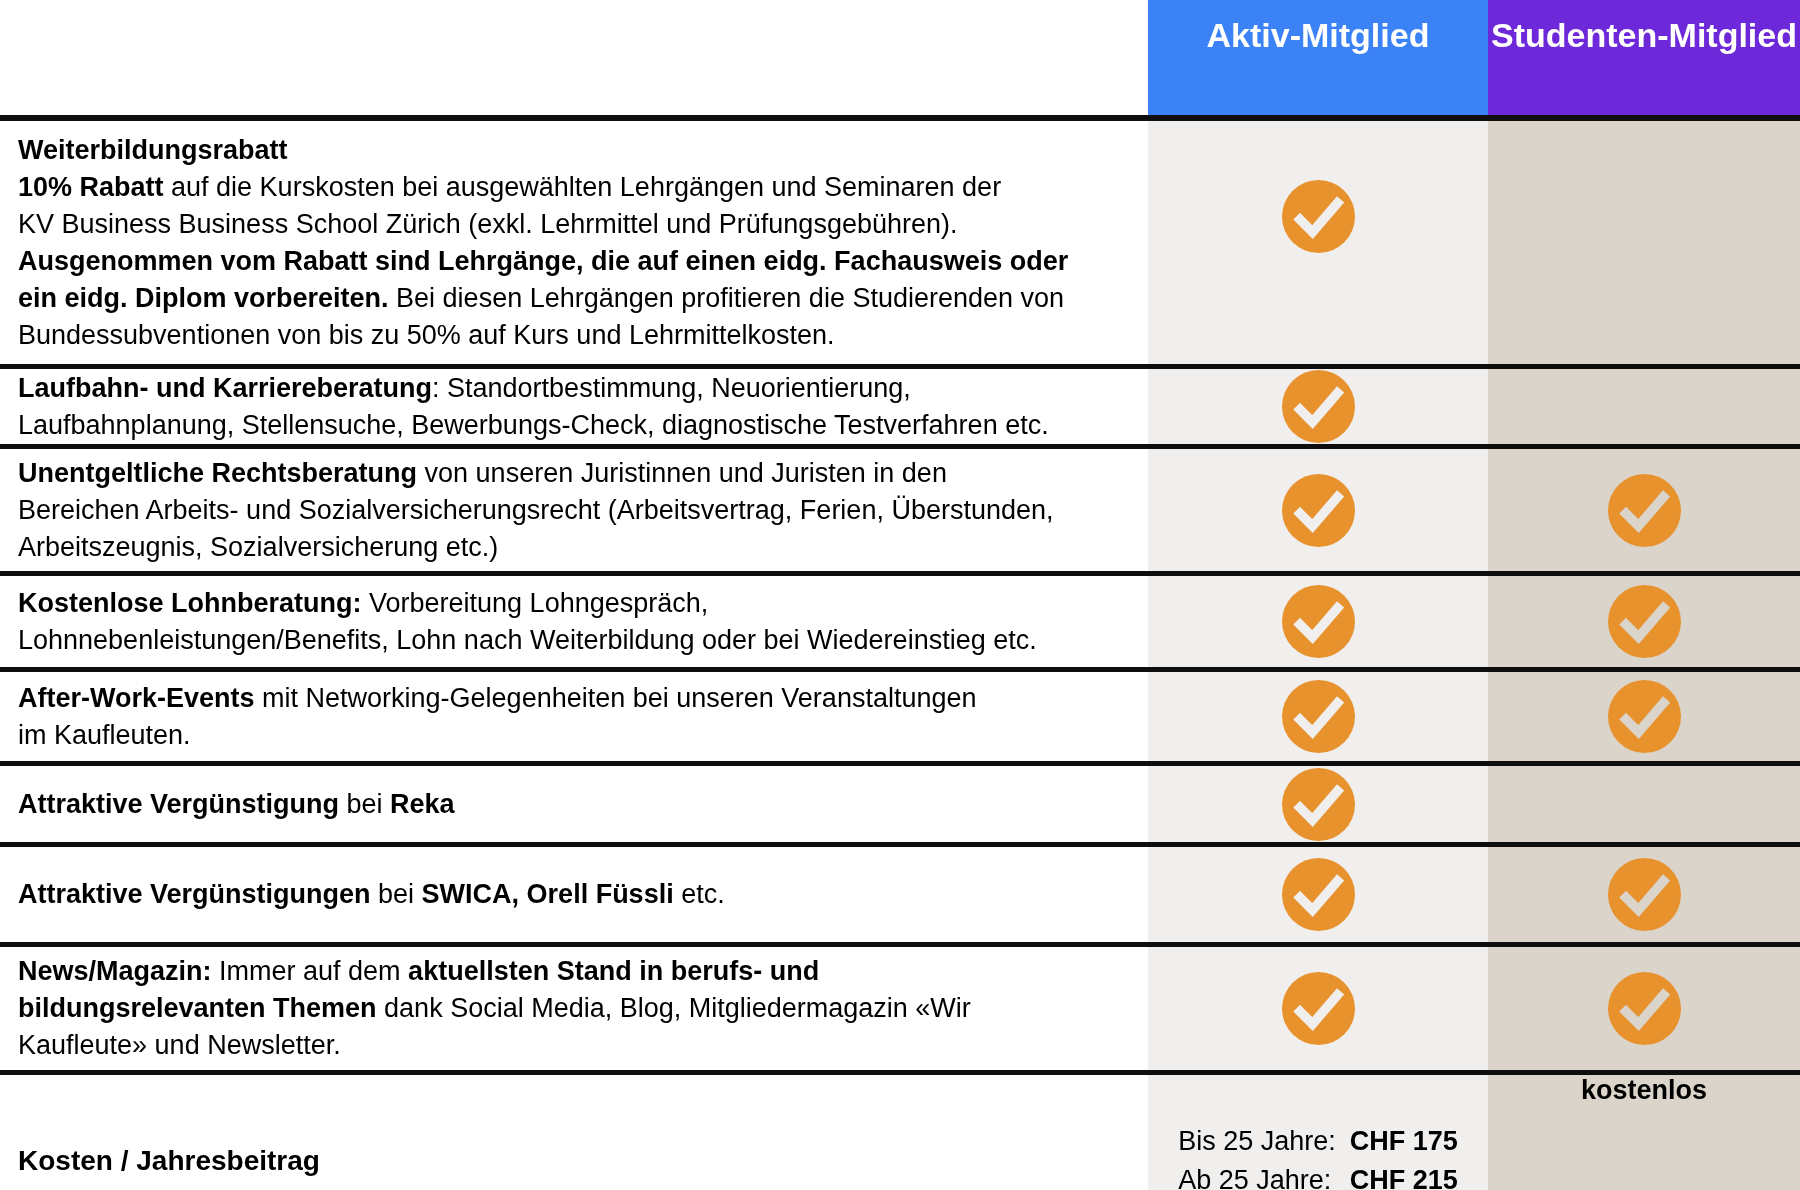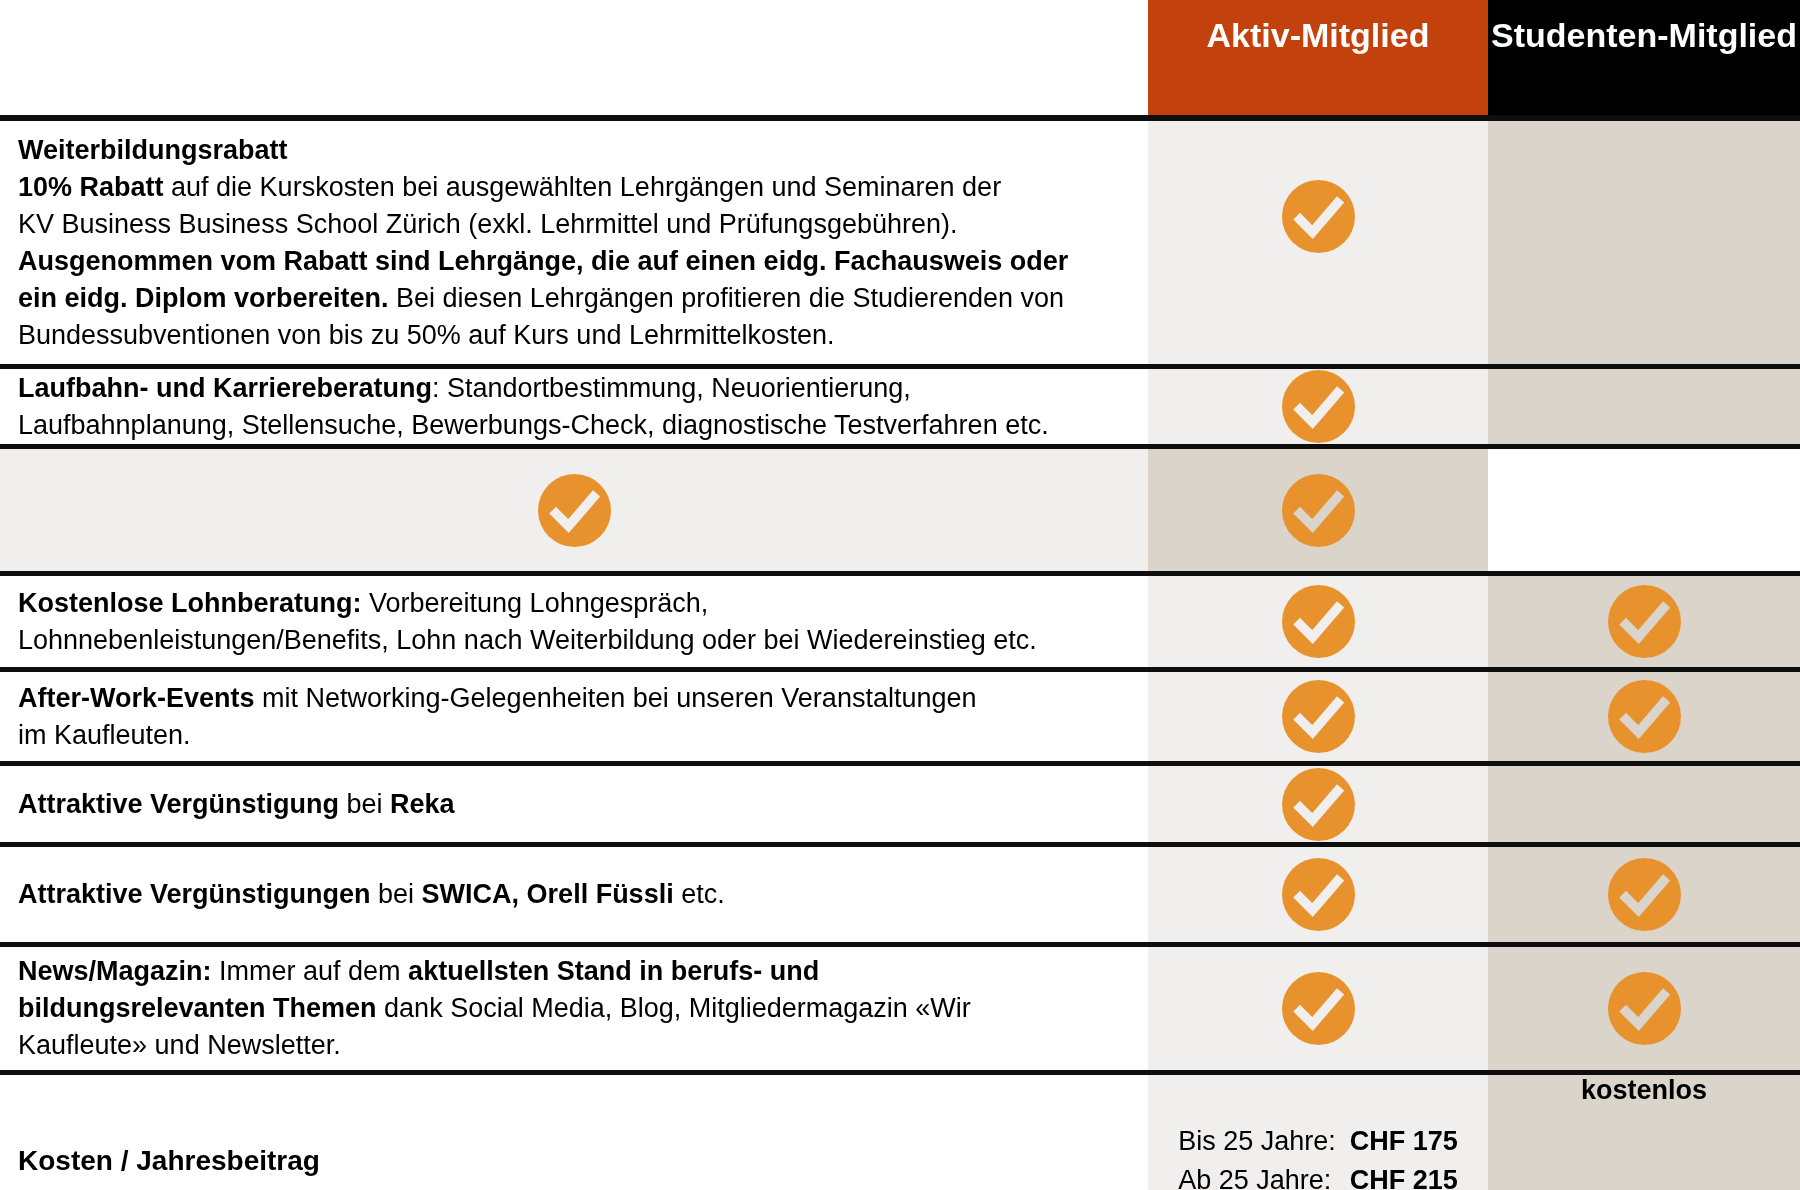--- a/index.html
+++ b/index.html
@@ -31,24 +31,24 @@
   .free-wrap{ display:flex; justify-content:center; }
   .free-wrap span{ font-size:27px; font-weight:700; }
 </style>
 </head>
 <body>
 
 <div class="table">
 
   <div class="row rh">
     <div class="cell"></div>
-    <div class="cell hcell" style="background-color: #c2410c;">
+    <div class="cell hcell" style="background-color: #3b82f6;">
       <span>Aktiv-Mitglied</span>
     </div>
-    <div class="cell hcell" style="background-color: #000000;">
+    <div class="cell hcell" style="background-color: #6d28d9;">
       <span>Studenten-Mitglied</span>
     </div>
   </div>
 
   <div class="row r1">
     <div class="cell feature">
       <p class="txt"><span class="b block">Weiterbildungsrabatt</span><span class="b">10% Rabatt</span><span> auf die Kurskosten bei ausgewählten Lehrgängen und Seminaren der
 KV Business Business School Zürich (exkl. Lehrmittel und Prüfungsgebühren).
 </span><span class="b">Ausgenommen vom Rabatt sind Lehrgänge, die auf einen eidg. Fachausweis oder
 ein eidg. Diplom vorbereiten.</span><span> Bei diesen Lehrgängen profitieren die Studierenden von
@@ -77,20 +77,25 @@
             <path d="M18 39.5 L30.5 52 L55.5 23" stroke="currentColor" stroke-width="9.5" fill="none" stroke-linecap="square" stroke-linejoin="miter"></path>
           </svg>
         </span>
     </div>
     <div class="cell mark" style="background-color: rgb(219, 212, 202);">
       
     </div>
   </div>
 
   <div class="row r3">
+    <div class="cell feature">
+      <p class="txt"><span class="b">Unentgeltliche Rechtsberatung</span><span> von unseren Juristinnen und Juristen in den
+Bereichen Arbeits- und Sozialversicherungsrecht (Arbeitsvertrag, Ferien, Überstunden,
+Arbeitszeugnis, Sozialversicherung etc.)</span></p>
+    </div>
     <div class="cell mark" style="background-color: rgb(240, 239, 237);">
       <span class="check" style="background-color: rgb(232, 146, 46); color: rgb(240, 239, 237);">
           <svg width="73" height="73" viewBox="0 0 73 73">
             <path d="M18 39.5 L30.5 52 L55.5 23" stroke="currentColor" stroke-width="9.5" fill="none" stroke-linecap="square" stroke-linejoin="miter"></path>
           </svg>
         </span>
     </div>
     <div class="cell mark" style="background-color: rgb(219, 212, 202);">
       <span class="check" style="background-color: rgb(232, 146, 46); color: rgb(219, 212, 202);">
           <svg width="73" height="73" viewBox="0 0 73 73">

